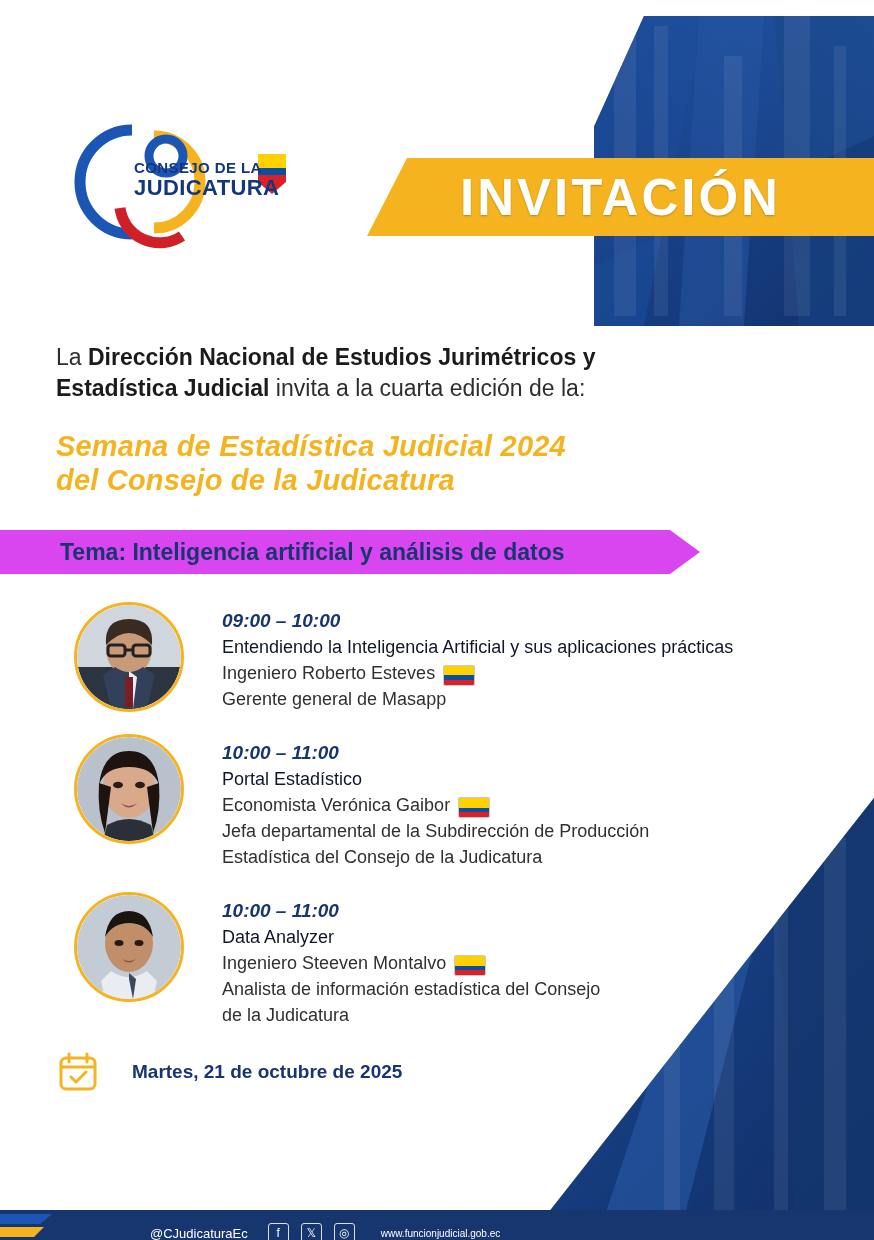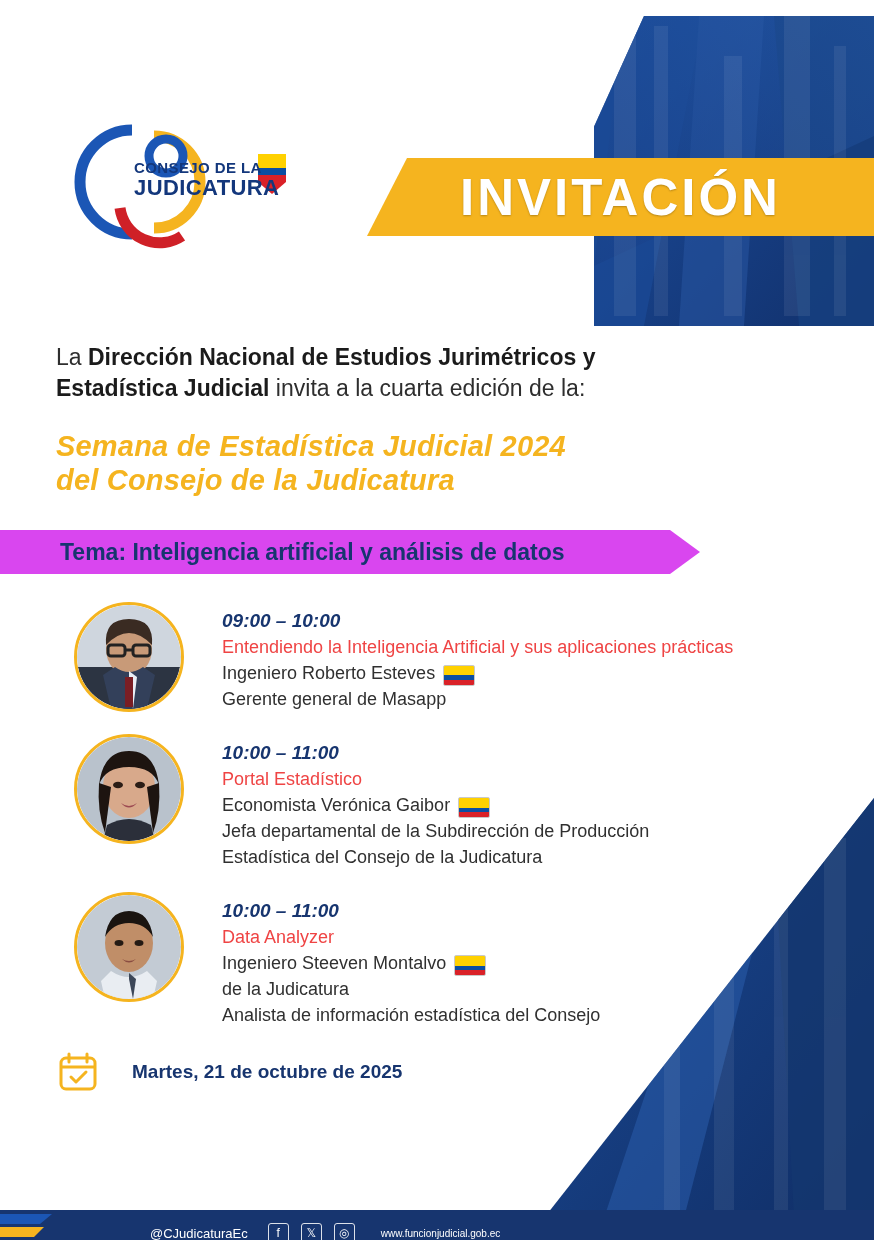--- a/index.html
+++ b/index.html
@@ -169,21 +169,21 @@
   }
   .sp-time {
     font-size: 19px;
     font-weight: bold;
     font-style: italic;
     color: #17356f;
     line-height: 26px;
   }
   .sp-topic {
     font-size: 18px;
-    color: #ef4444;
+    color: #0f172a;
     font-weight: normal;
     line-height: 26px;
   }
   .sp-name {
     font-size: 18px;
     color: #303030;
     line-height: 26px;
     display: flex;
     align-items: center;
   }
@@ -460,22 +460,22 @@
           </svg>
         </div>
       </div>
       <div class="speaker-info">
         <div class="sp-time">10:00 – 11:00</div>
         <div class="sp-topic">Data Analyzer</div>
         <div class="sp-name">
           <span>Ingeniero Steeven Montalvo</span>
           <span class="flag"></span>
         </div>
+        <div class="sp-role">Analista de información estadística del Consejo</div>
         <div class="sp-role">de la Judicatura</div>
-        <div class="sp-role">Analista de información estadística del Consejo</div>
       </div>
     </div>
   </div>
 
   <div class="info-row" id="date-row">
     <div class="ico">
       <svg width="40" height="40" viewBox="0 0 40 40">
         <rect x="3" y="6" width="34" height="31" rx="5" fill="none" stroke="#f5b41f" stroke-width="3"></rect>
         <line x1="11" y1="2" x2="11" y2="10" stroke="#f5b41f" stroke-width="3" stroke-linecap="round"></line>
         <line x1="29" y1="2" x2="29" y2="10" stroke="#f5b41f" stroke-width="3" stroke-linecap="round"></line>

